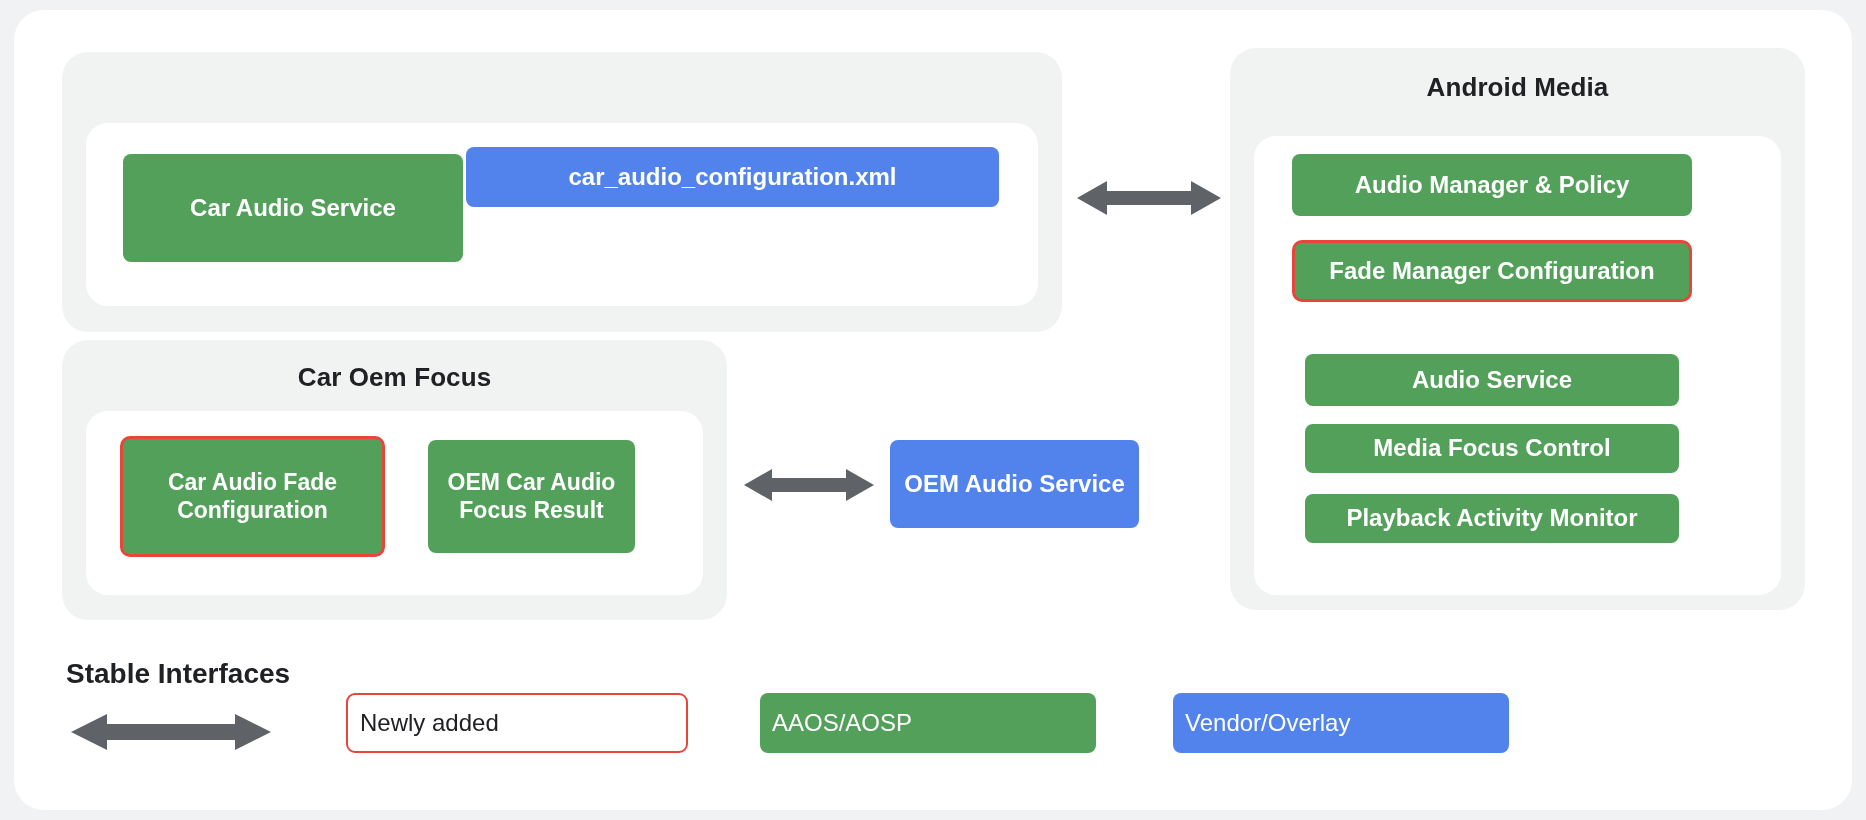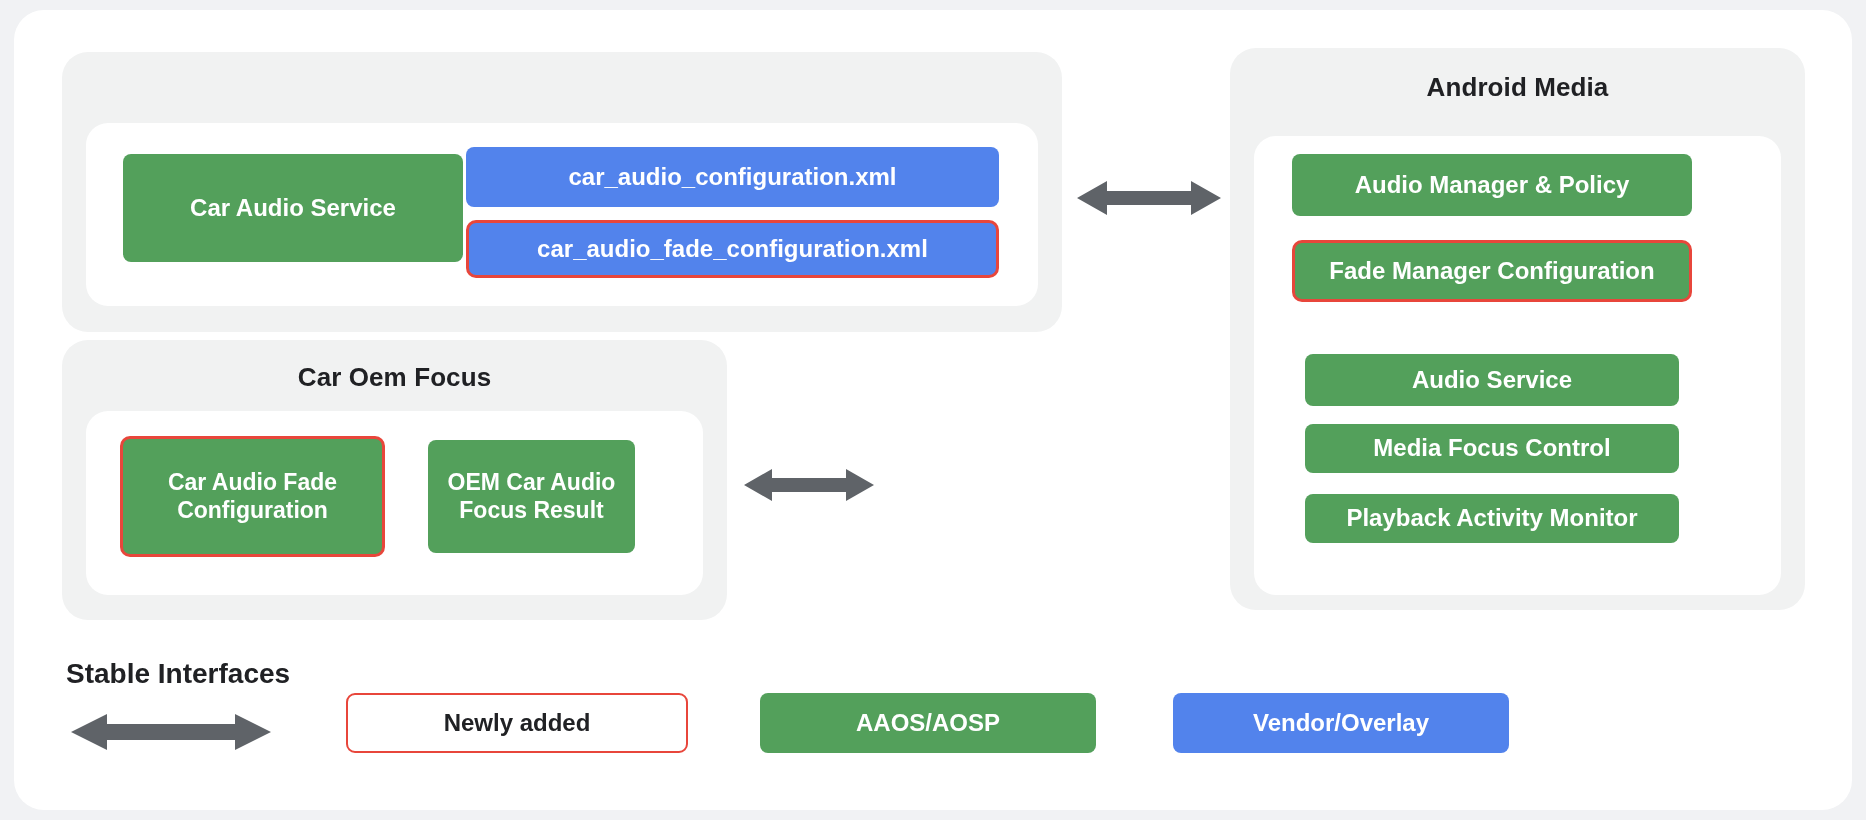--- a/index.html
+++ b/index.html
@@ -78,24 +78,24 @@
   #legend-label {
     position: absolute;
     color: #202124;
     font-weight: bold;
   }
   .legend-chip {
     position: absolute;
     box-sizing: border-box;
     display: flex;
     align-items: center;
-    justify-content: center;
     text-align: center;
-    font-weight: bold;
+    font-weight: normal;
     border-radius: 8px;
+    padding-left: 12px;
   }
   .legend-chip.outline {
     background: #ffffff;
     border: 2.5px solid #e8463b;
     color: #202124;
     border-radius: 9px;
   }
   .legend-chip.green { background: #53a05b; color: #ffffff; }
   .legend-chip.blue  { background: #5283ec; color: #ffffff; }
 </style>
@@ -109,23 +109,20 @@
     <div class="inner-panel" style="left:24px; top:71px; width:952px; height:183px;"></div>
 
     <div class="node green" style="left:61px; top:102px; width:340px; height:108px; font-size:24px;">
       <span>Car Audio Service</span>
     </div>
 
     <div class="node blue" style="left:404px; top:95px; width:533px; height:60px; font-size:24px;">
       <span>car_audio_configuration.xml</span>
     </div>
 
-    <div class="node blue hl" style="left:404px; top:168px; width:533px; height:58px; font-size:24px;">
-      <span>car_audio_fade_configuration.xml</span>
-    </div>
   </div>
 
   <div class="group-panel" style="left:48px; top:330px; width:665px; height:280px;">
     <div class="group-title" style="top:22px; font-size:26px;">Car Oem Focus</div>
 
     <div class="inner-panel" style="left:24px; top:71px; width:617px; height:184px;"></div>
 
     <div class="node green hl" style="left:58px; top:96px; width:265px; height:121px; font-size:23px;">
       <span>Car Audio Fade Configuration</span>
     </div>
@@ -154,20 +151,23 @@
 
     <div class="node green" style="left:75px; top:376px; width:374px; height:49px; font-size:24px;">
       <span>Media Focus Control</span>
     </div>
 
     <div class="node green" style="left:75px; top:446px; width:374px; height:49px; font-size:24px;">
       <span>Playback Activity Monitor</span>
     </div>
   </div>
 
+  <div class="node blue" style="left:876px; top:430px; width:249px; height:88px; font-size:24px;">
+    <span>OEM Audio Service</span>
+  </div>
 
   <div class="arrow" style="left:1063px; top:168px; width:144px; height:40px;">
     <svg width="144" height="40" viewBox="0 0 144 40" aria-hidden="true">
       <path d="M0 20 L30 3 L30 13 L114 13 L114 3 L144 20 L114 37 L114 27 L30 27 L30 37 Z" fill="#5f6368"></path>
     </svg>
   </div>
 
   <div class="arrow" style="left:730px; top:456px; width:130px; height:38px;">
     <svg width="130" height="38" viewBox="0 0 130 38" aria-hidden="true">
       <path d="M0 19 L28 3 L28 12 L102 12 L102 3 L130 19 L102 35 L102 26 L28 26 L28 35 Z" fill="#5f6368"></path>

